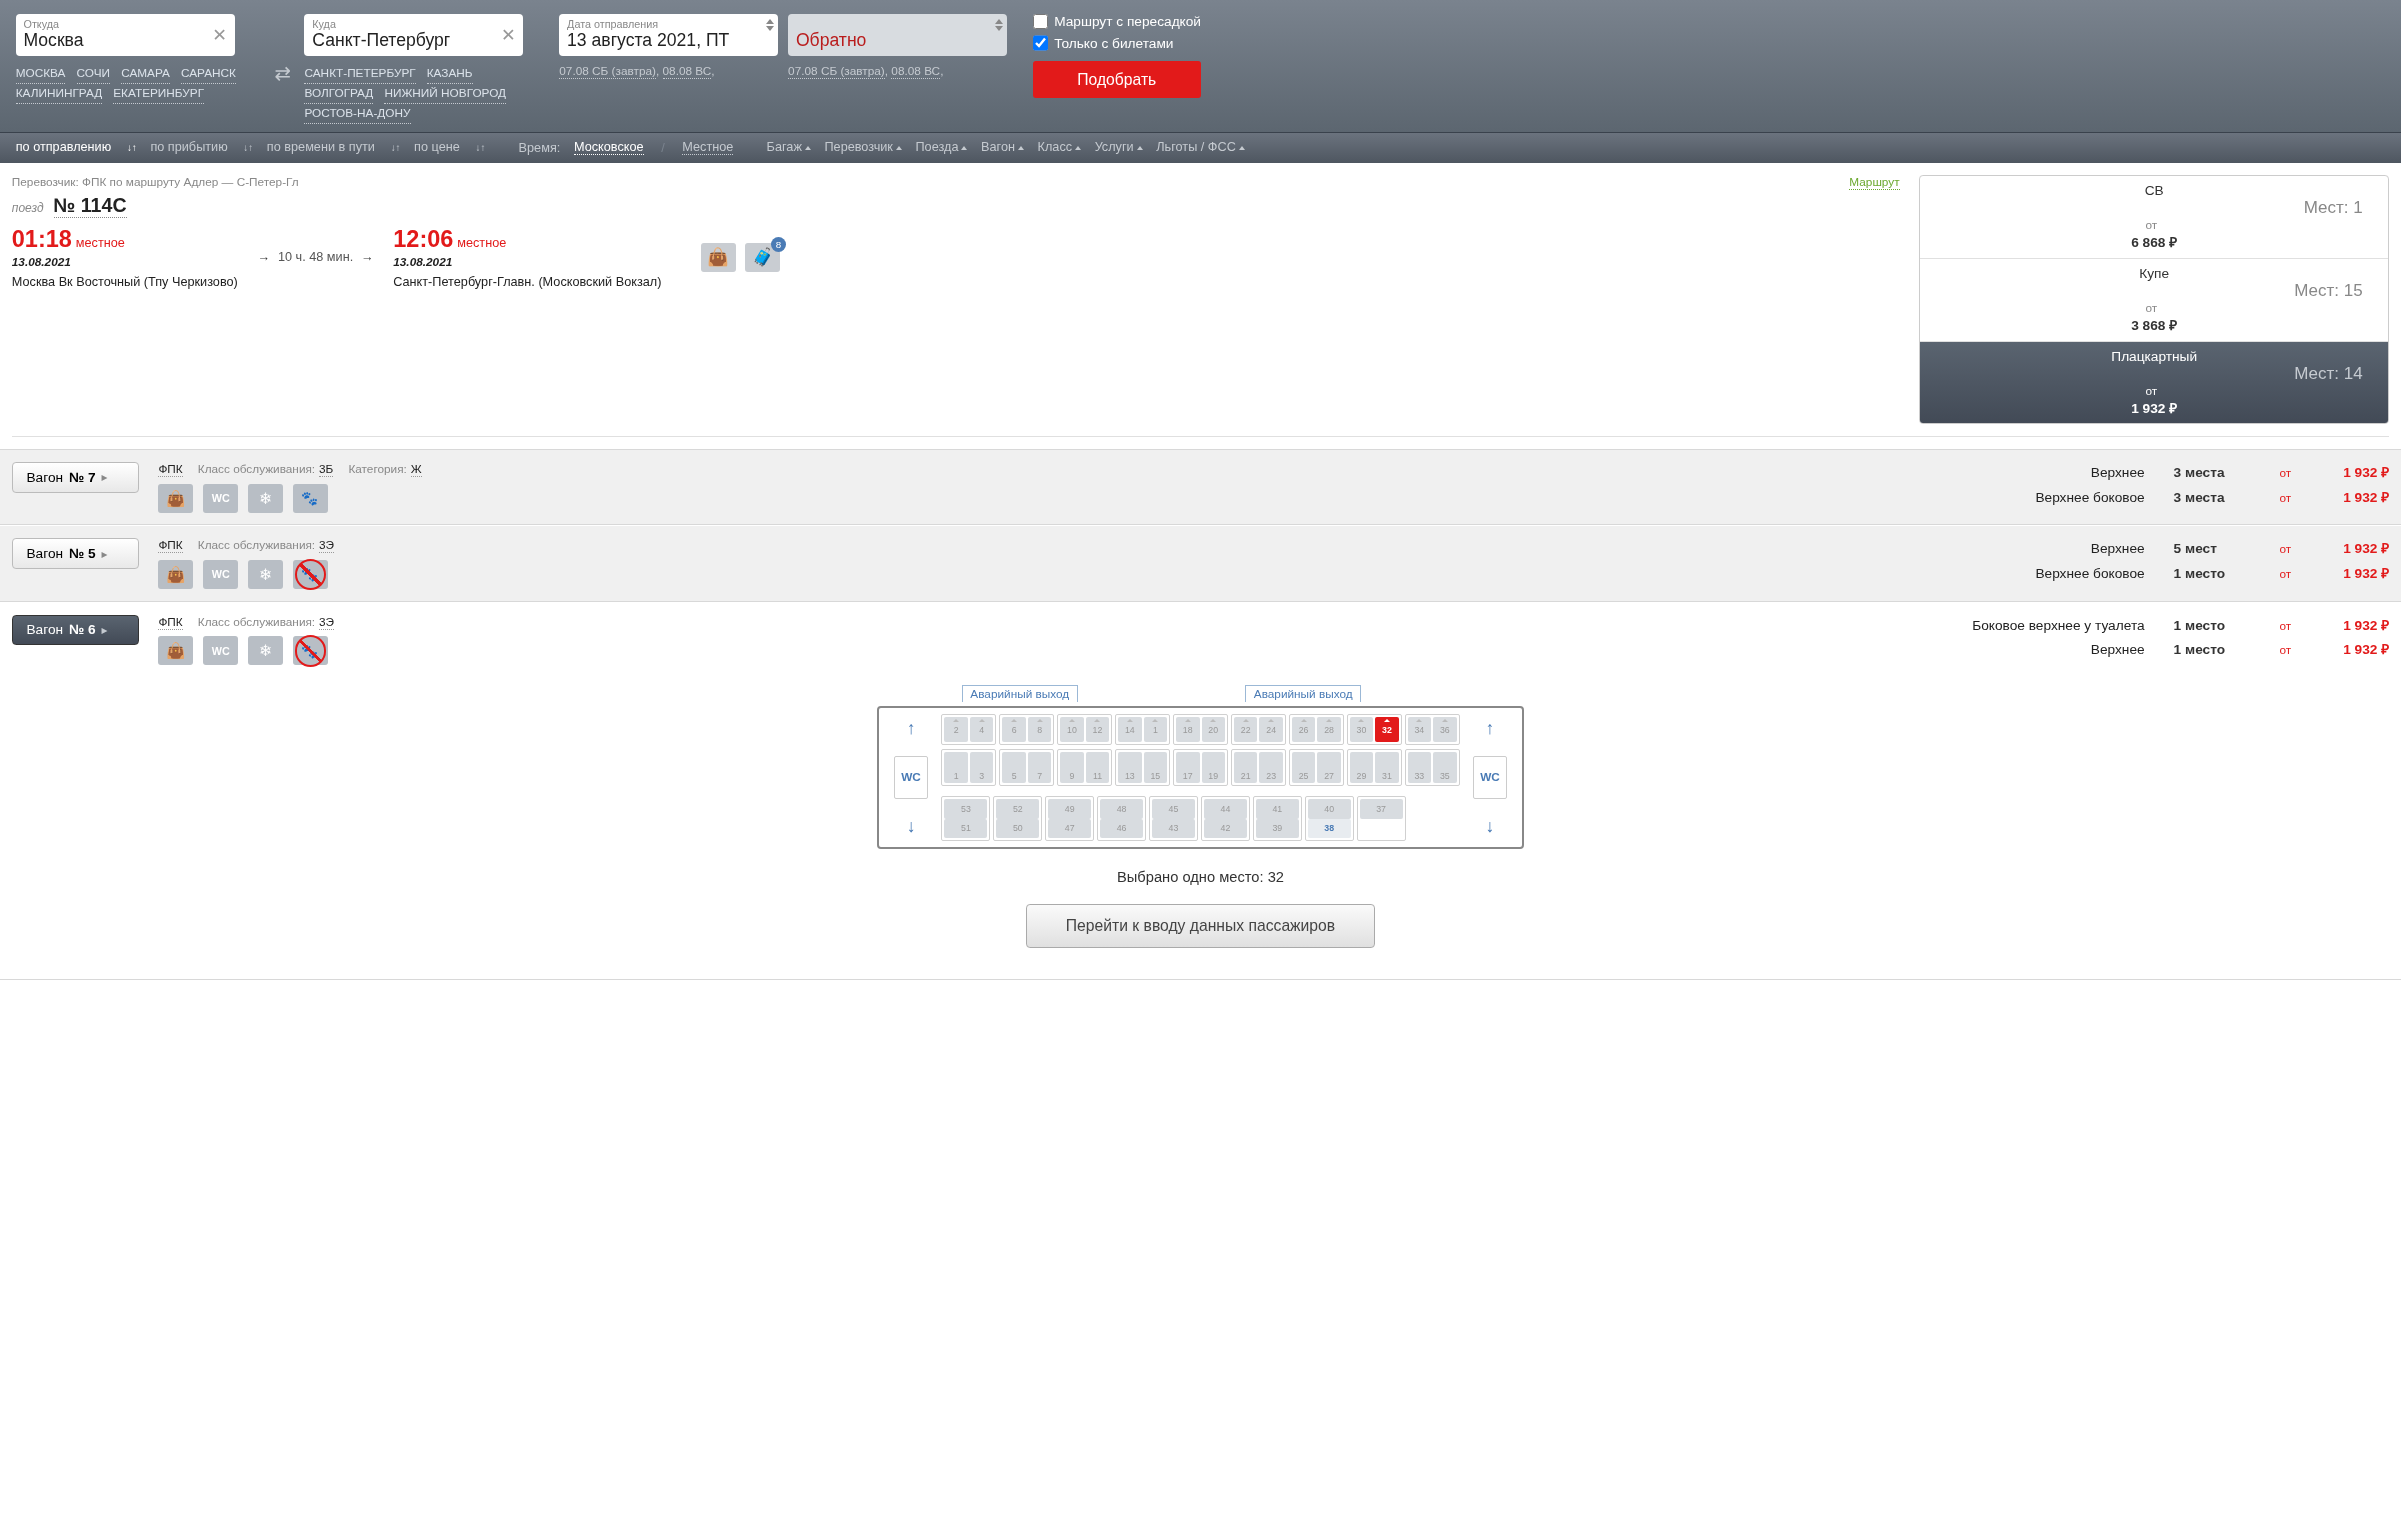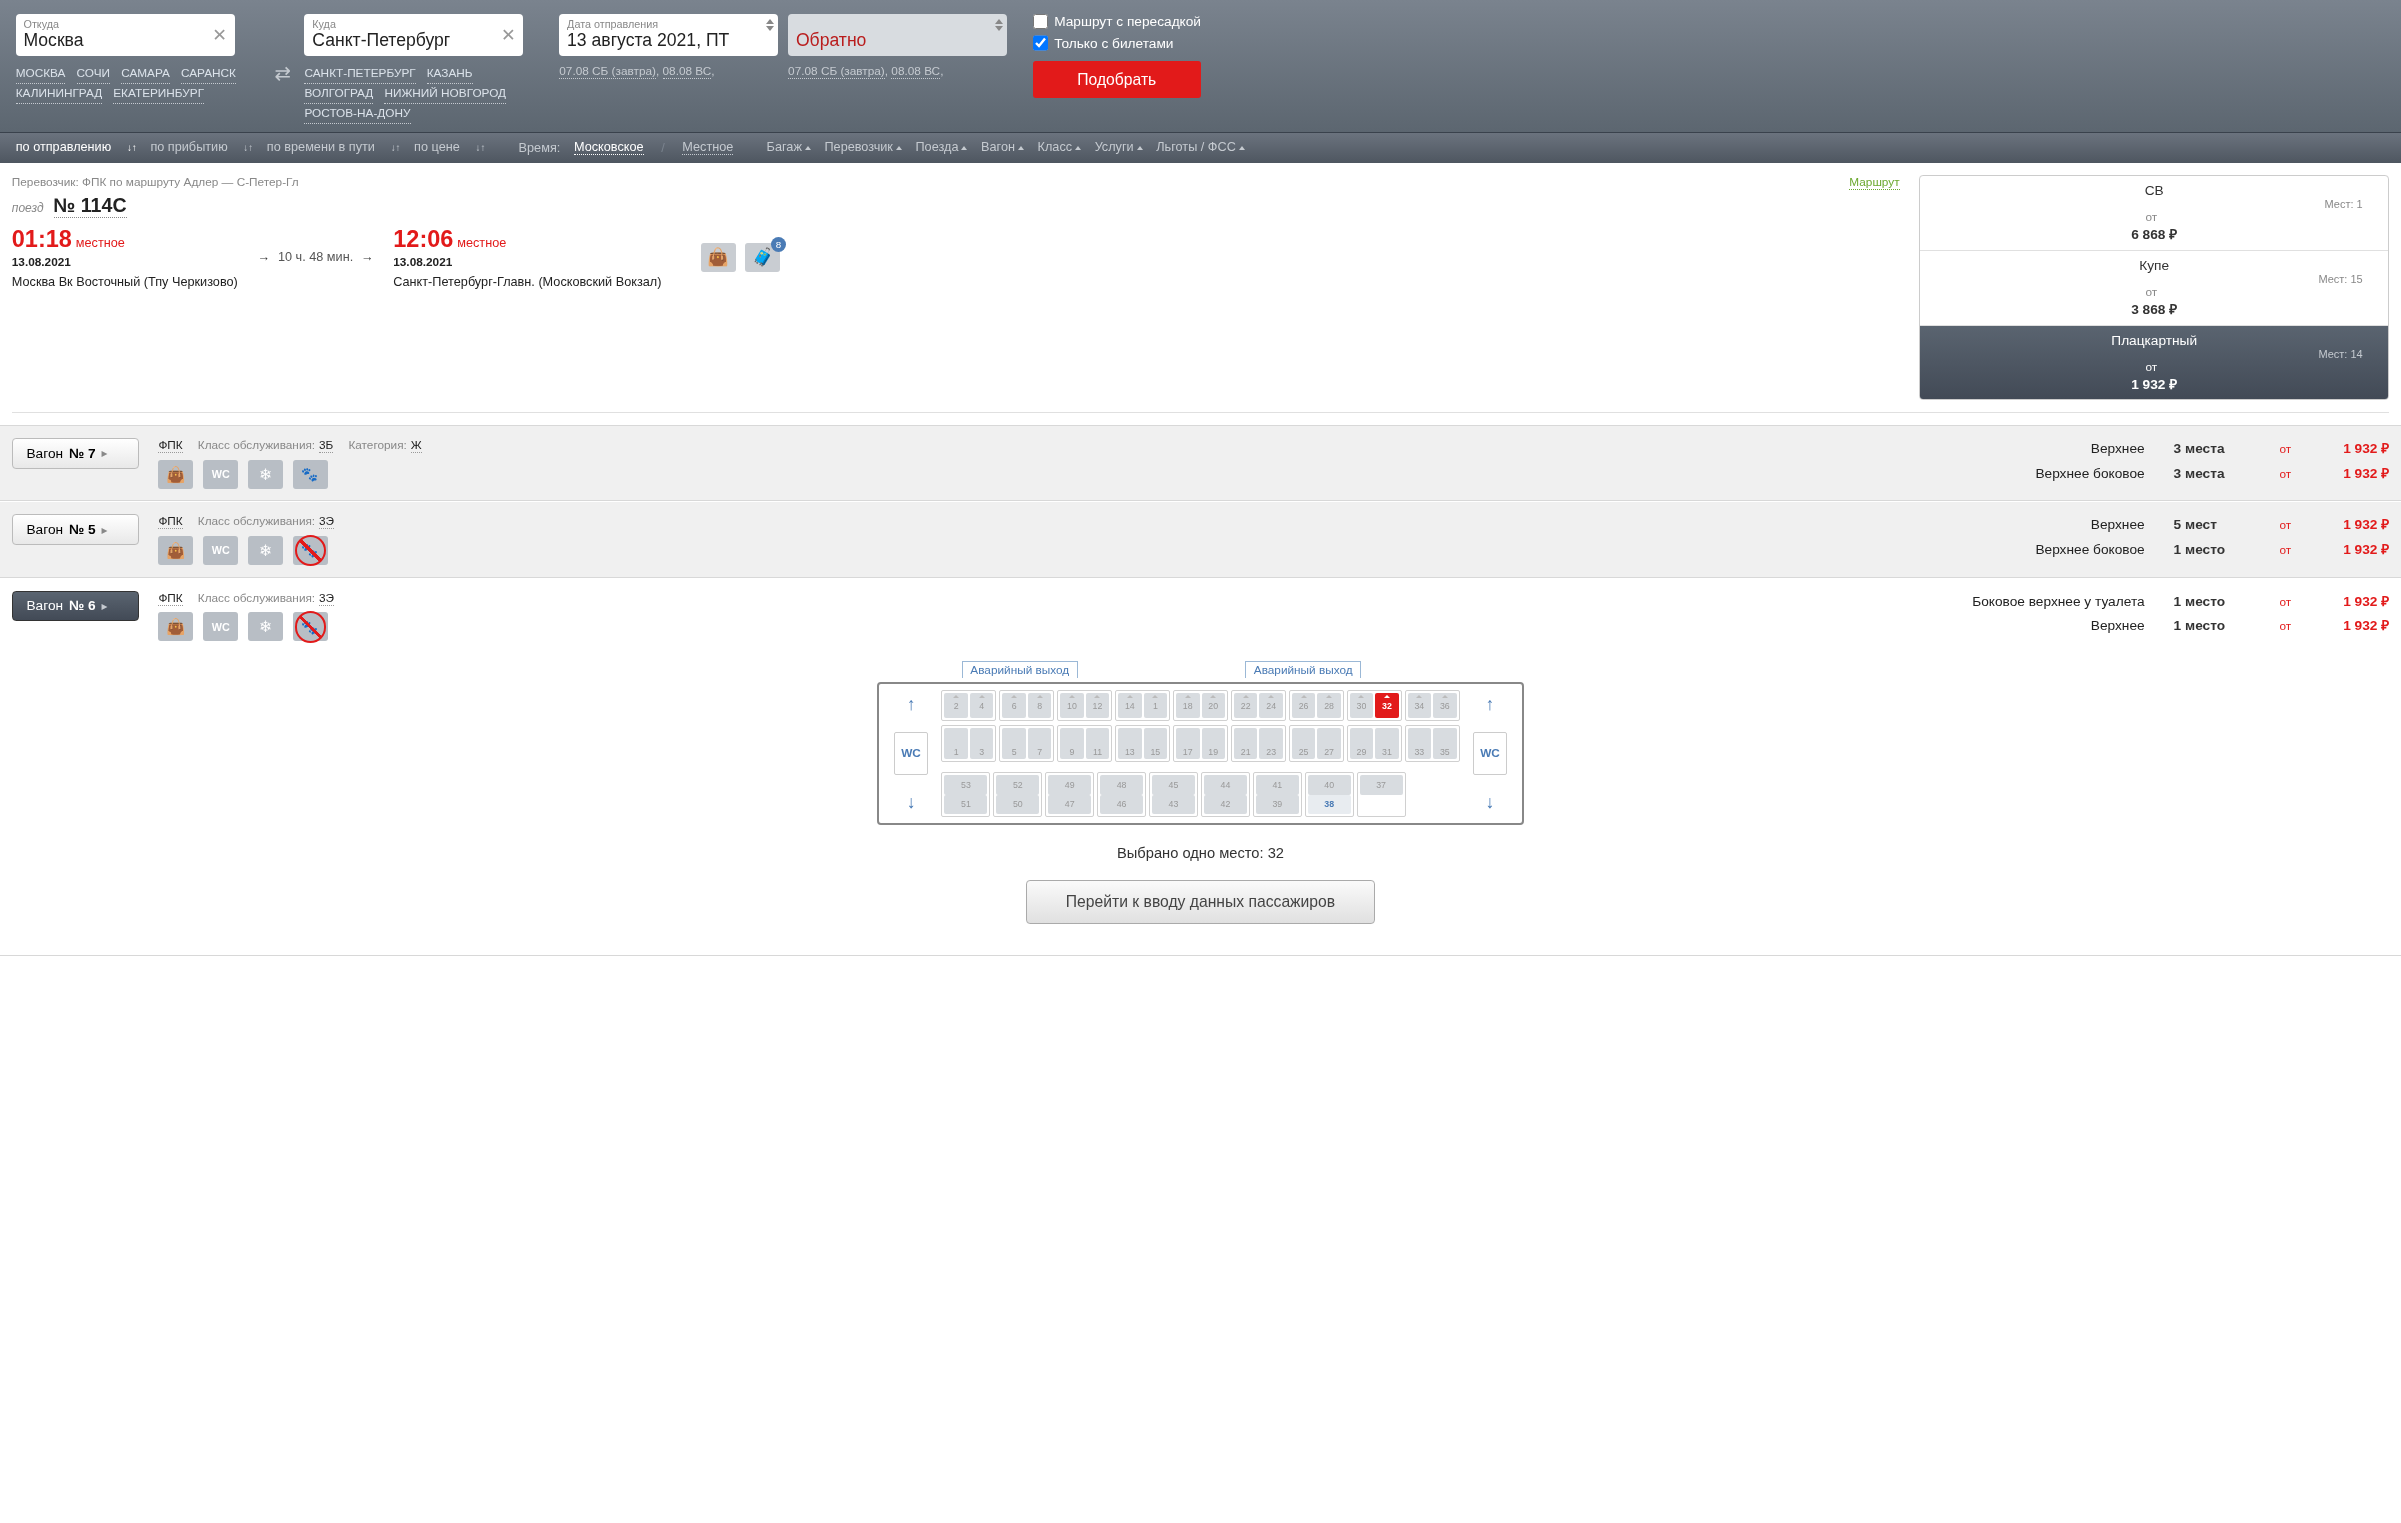--- a/index.html
+++ b/index.html
@@ -38,31 +38,31 @@
 .train-left { flex: 1; }
 .carrier-row { font-size: 11.8px; color: #888; display: flex; justify-content: space-between; }
 .route-link { color: #6ba82e; border-bottom: 1px dotted #6ba82e; cursor: pointer; }
 .train-no-row { display: flex; align-items: baseline; gap: 9.8px; margin: 3.9px 0 7.8px; }
 .train-no-row .lbl { font-size: 12px; color: #888; font-style: italic; }
 .train-no-row .no { font-size: 19.6px; font-weight: bold; color: #222; border-bottom: 1px dotted #888; }
 .time-row { display: flex; align-items: center; gap: 19.6px; }
 .time-block { }
 .time-block .time { font-size: 23.5px; font-weight: bold; color: #e21a1a; }
 .time-block .local { font-size: 12.7px; color: #e21a1a; margin-left: 3.9px; }
-.time-block .date { font-size: 11.8px; font-weight: bold; color: #222; margin-top: 2px; }
+.time-block .date { font-size: 11.8px; font-weight: bold; color: #222; margin-top: 2px; font-style: italic; }
 .time-block .station { font-size: 12.7px; color: #222; margin-top: 5.9px; }
 .duration { font-size: 12.7px; color: #555; display: flex; align-items: center; gap: 7.8px; }
 .arrow { color: #333; }
 .amenity-icons { display: flex; gap: 9.8px; align-items: center; margin-left: 19.6px; }
 .amenity-icon { width: 35px; height: 29px; background: #c9cdd2; border-radius: 2.9px; position: relative; display: flex; align-items: center; justify-content: center; color: #fff; font-size: 17.6px; }
 .badge { position: absolute; top: -5.9px; right: -5.9px; background: #4a7bb5; color: #fff; width: 15.7px; height: 15.7px; border-radius: 50%; font-size: 9.8px; display: flex; align-items: center; justify-content: center; }
 .classes { width: 470px; border: 1px solid #ccc; border-radius: 3.9px; overflow: hidden; }
 .class-row { display: flex; justify-content: space-between; align-items: center; padding: 6.9px 11.8px; font-size: 13.7px; border-bottom: 1px solid #e0e0e0; cursor: pointer; flex-direction: column; }
 .class-row:last-child { border-bottom: none; }
-.class-row .seats { font-size: 11px; color: #888; margin-left: auto; margin-right: 13.7px; }
+.class-row .seats { font-size: 17px; color: #888; margin-left: auto; margin-right: 13.7px; }
 .class-row .price { font-weight: bold; }
 .class-row.selected { background: linear-gradient(#5a6470, #424a56); color: #fff; }
 .class-row.selected .seats { color: #c5cad0; }
 .wagon-section { background: #f0f0f0; border-top: 1px solid #d8d8d8; border-bottom: 1px solid #d8d8d8; padding: 11.8px; }
 .wagon-row { display: flex; gap: 19.6px; align-items: flex-start; }
 .wagon-btn { background: linear-gradient(#fff, #e8e8e8); border: 1px solid #bbb; border-radius: 3.9px; padding: 6.9px 13.7px; font-size: 13.7px; cursor: pointer; display: flex; align-items: center; gap: 5.9px; min-width: 127px; }
 .wagon-btn.selected { background: linear-gradient(#5a6470, #424a56); color: #fff; border-color: #333; }
 .wagon-btn .chev { font-size: 11.8px; color: #888; }
 .wagon-btn.selected .chev { color: #c5cad0; }
 .wagon-info { font-size: 11.8px; color: #888; flex: 0 0 auto; }

